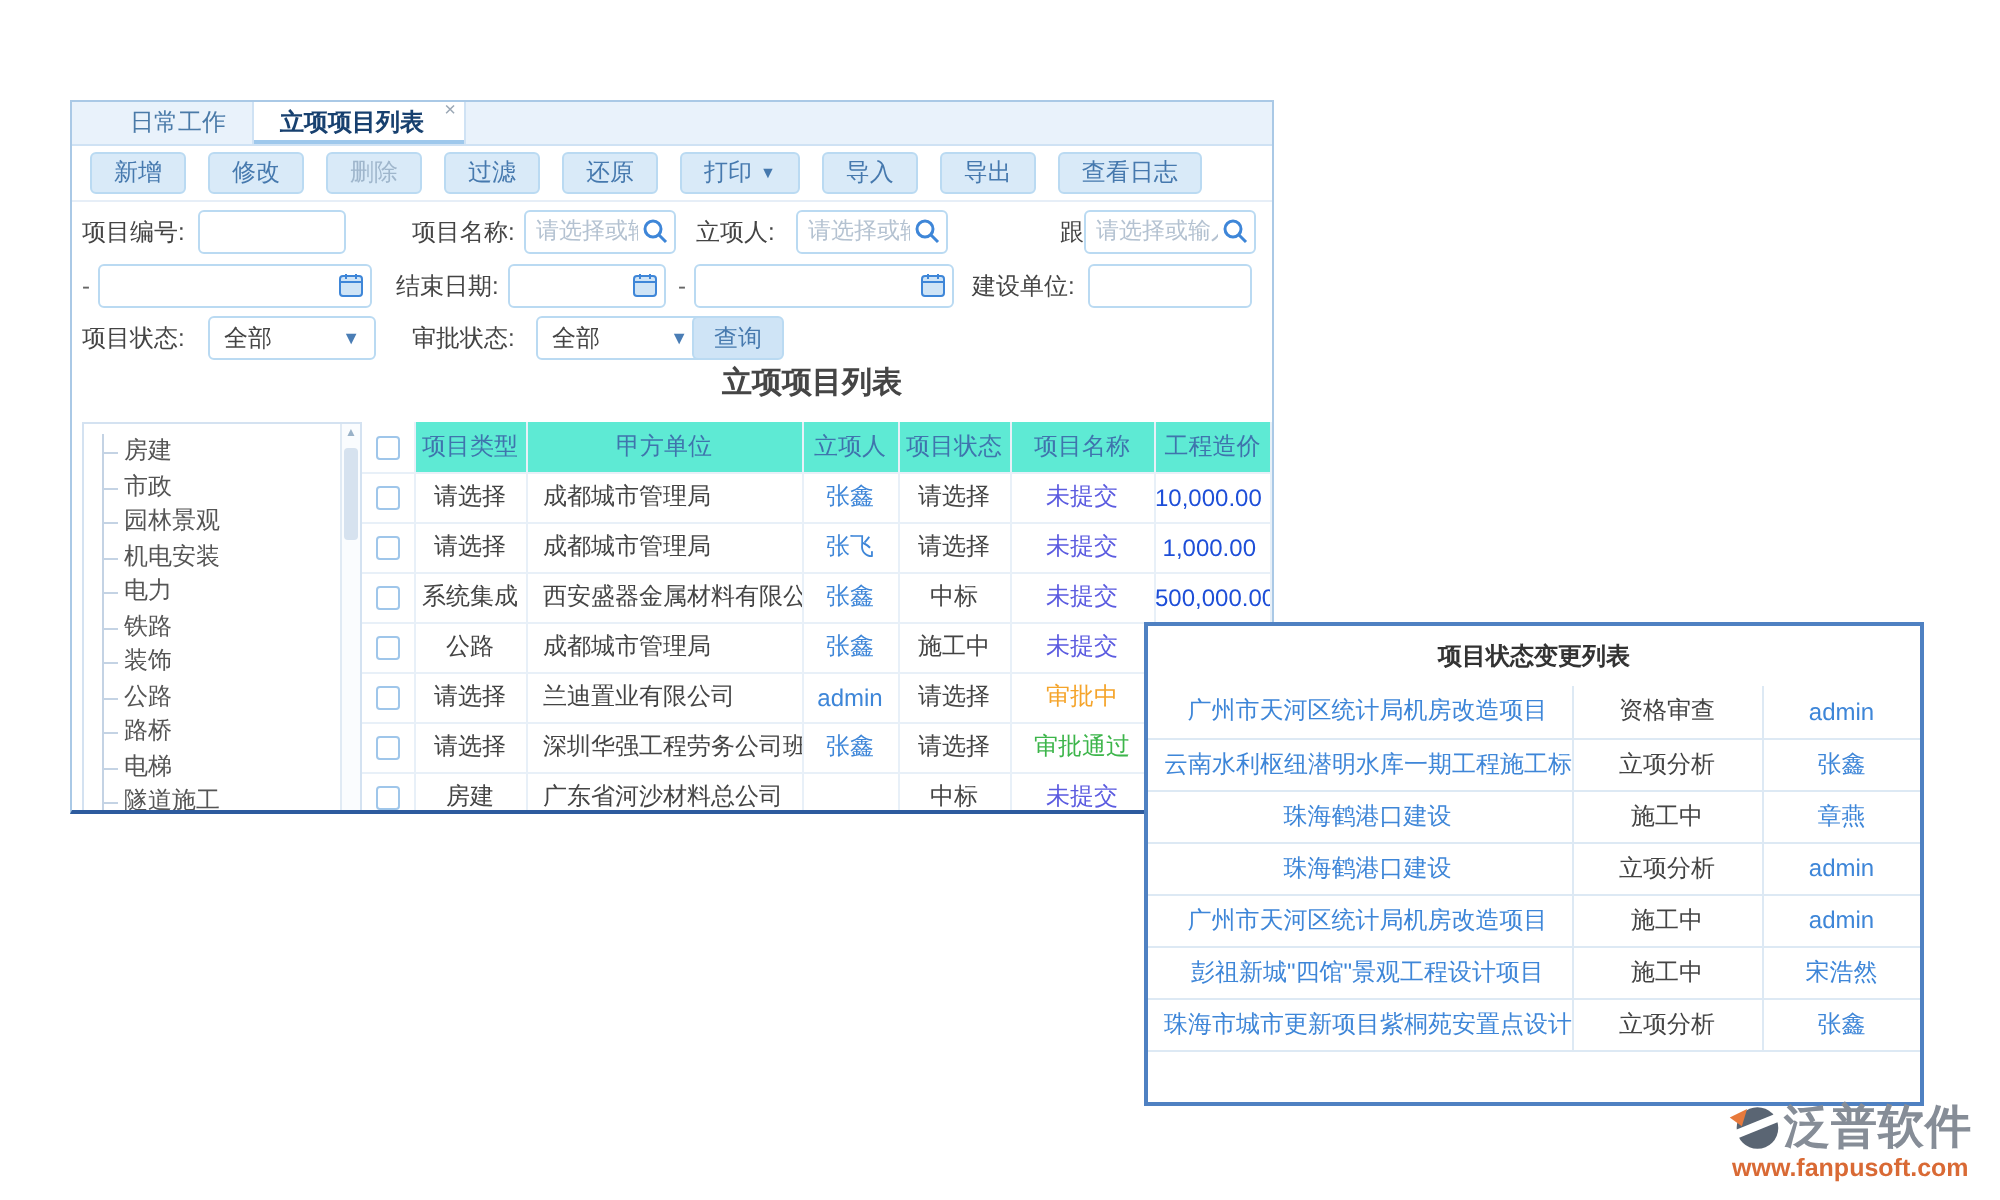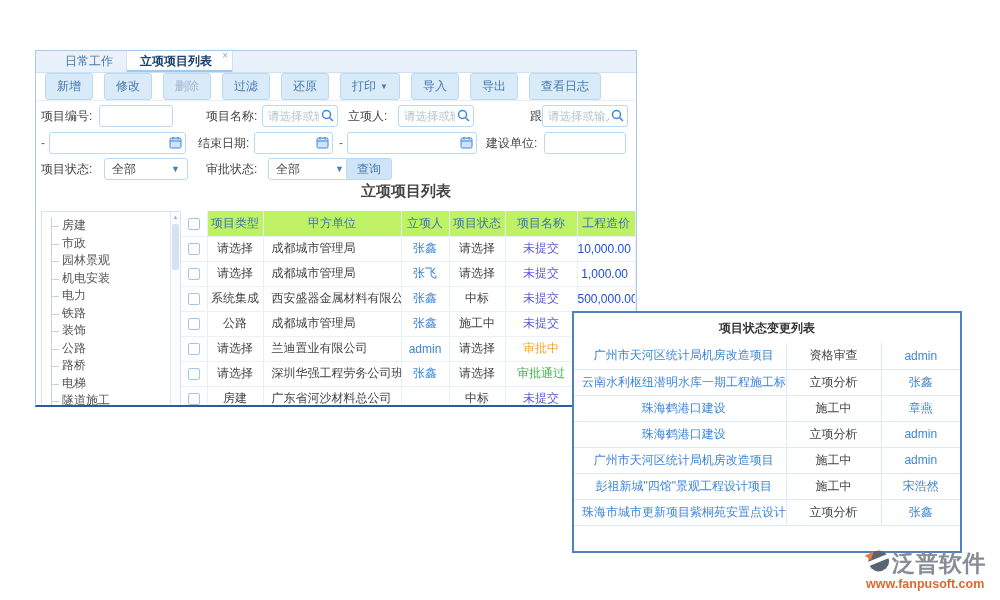--- a/index.html
+++ b/index.html
@@ -24,21 +24,21 @@
   .tab { line-height:21px; padding:0 13px; color:#4a7aa8; }
   .tab.active {
     background:#fff; color:#17406f; font-weight:bold; position:relative;
     border-left:1px solid #cfe2f4; border-right:1px solid #cfe2f4;
     box-shadow: inset 0 -2px 0 #9ec8ec; padding-right:20px;
   }
   .tab-close { position:absolute; top:0px; right:4px; font-size:10px; color:#9aa7b5; font-weight:normal; line-height:10px;}
 
   .toolbar {
     position:absolute; top:22px; left:0; right:0; height:28px;
-    border-bottom:1px solid #e6eef7; display:flex; gap:11px; padding:0 9px;
+    border-bottom:1px solid #e6eef7; display:flex; align-items:center; gap:11px; padding:0 9px;
     background:#fff;
   }
   .tbtn {
     background:#d9eaf8; border:1px solid #badaf2; border-radius:3px;
     color:#4679ae; font-size:12px; padding:2px 11px; line-height:15px; white-space:nowrap;
     font-family:inherit; display:flex; align-items:center; gap:4px;
   }
   .tbtn.disabled { color:#9fb6cc; }
   .tbtn .dd-arrow { font-size:8px; color:#4679ae; }
 
@@ -89,21 +89,21 @@
   .tree li::before { content:""; position:absolute; left:-8px; top:9px; width:7px; border-top:1px solid #c4d3e4; }
 
   
   .table-area { position:absolute; left:145px; right:0; top:2px; bottom:0; }
   table { border-collapse:collapse; width:100%; table-layout:fixed; }
   .mt th, .mt td {
     height:25px; border-right:1px solid #e8f0f8; border-bottom:1px solid #e8f0f8;
     font-weight:normal; font-size:12px; text-align:center; padding:0;
     overflow:hidden; white-space:nowrap;
   }
-  .mt th { background:#bef264; color:#3f74ad; }
+  .mt th { background:#5eead4; color:#3f74ad; }
   .mt th.cb-cell { background:#fff; }
   .mt td.company { text-align:left; padding-left:8px; color:#444; }
   .mt td.price { text-align:right; padding-right:7px; color:#1d4ed8;margin-left:28px; }
   .mt td { color:#444; }
   .cb {
     display:inline-block; width:12px; height:12px; border:1px solid #9fc6ea;
     border-radius:2px; background:#fff; vertical-align:middle;
   }
   .link { color:#3e86d8; }
   .flow-blue { color:#5b5be0; }
@@ -121,21 +121,21 @@
     font-weight:normal; font-size:12px; padding:0; overflow:hidden; white-space:nowrap;
   }
   .sp th { background:#ddeaf8; color:#3f74ad; text-align:center; }
   .sp td.pname { text-align:center; padding-left:8px; color:#3e86d8; }
   .sp td.pstatus { text-align:center; color:#444; }
   .sp td.preporter { text-align:center; color:#3e86d8; }
   .sp tr > *:last-child { border-right:none; }
 
   
   .logo { position:absolute; left:864px; top:548px; z-index:6; }
-  .logo-row { display:flex; align-items:flex-start; gap:2px; }
+  .logo-row { display:flex; align-items:center; gap:2px; }
   .logo-name { font-size:23px; font-weight:bold; color:#868d97; letter-spacing:0.5px; }
   .logo-url { font-size:12.5px; font-weight:bold; color:#d96a35; margin-top:-2px; padding-left:2px; }
 </style>
 </head>
 <body>
 
 <div class="main-panel">
 
   <div class="tabbar">
     <div class="tab">日常工作</div>

